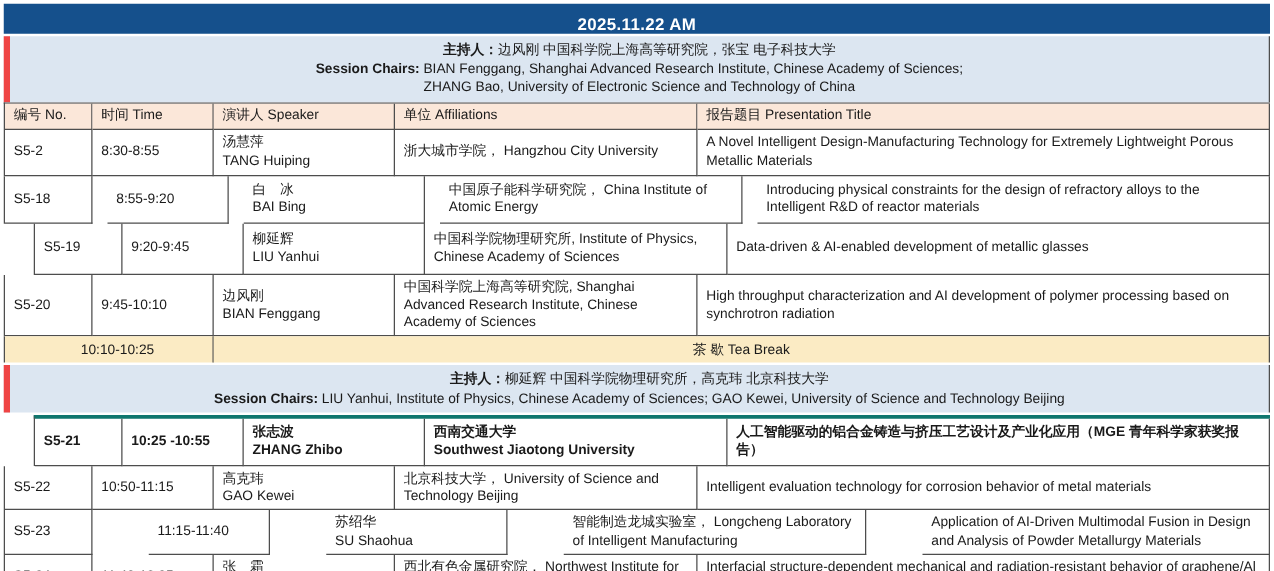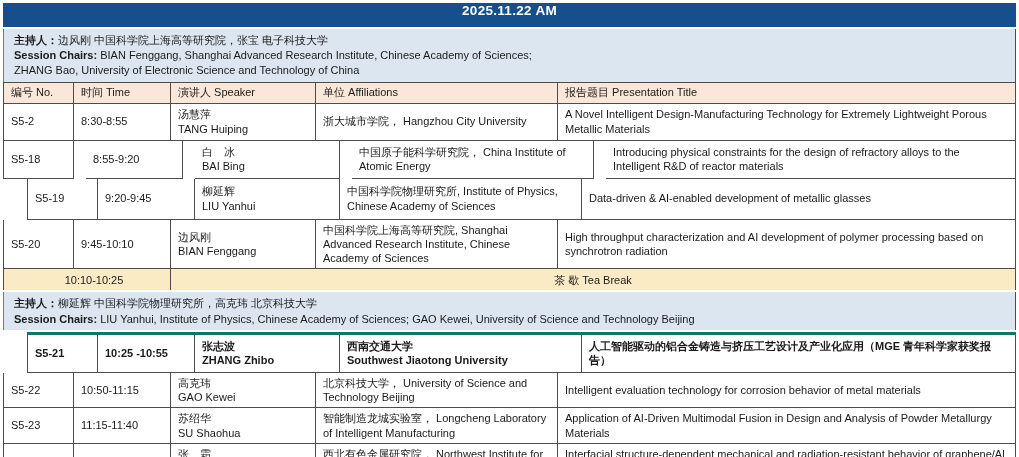--- a/index.html
+++ b/index.html
@@ -8,29 +8,29 @@
     width: 1019px; height: 457px; overflow: hidden;
     font-family: "Liberation Sans", "DejaVu Sans", sans-serif;
     color: #1a1a1a;
     -webkit-font-smoothing: antialiased;
   }
   .sched { width: 1013px; margin: 3px 0 0 3px; font-size: 11px; }
 
   
   .banner {
     background: #15508C; color: #ffffff;
-    min-height: 24px; display: flex; align-items: flex-start; justify-content: center;
+    min-height: 24px; display: flex; align-items: flex-end; justify-content: center;
     font-weight: bold; font-size: 13.5px; letter-spacing: .3px;
   }
 
   
   .chairs {
     background: #DCE6F1;
-    border-left: 1px solid #ef4444; border-right: 1px solid #4d4d4d;
-    padding: 4px 10px 3px; line-height: 1.38;
+    border-left: 5px solid #ef4444; border-right: 1px solid #4d4d4d;
+    text-align: center; padding: 4px 10px 3px; line-height: 1.38;
   }
   .chairs.first  { margin-top: 2px; min-height: 48px; }
   .chairs.second { margin-top: 2px; margin-bottom: 2px; min-height: 31px; }
   .chairs b { font-weight: bold; }
 
   
   .grid {
     display: grid;
     grid-template-columns: 70px 97px 145px 242px 1fr;
     border-left: 1px solid #4d4d4d;
@@ -44,21 +44,21 @@
     white-space: pre-line; line-height: 1.3;
     text-align: left;
   }
   .grid.header { border-top: 1px solid #4d4d4d; }
   .grid.header .cell { background: #FBE7D9; min-height: 21px; padding-top: 2px; padding-bottom: 2px; text-align: right; }
   .grid.bt { border-top: 3px solid #0f766e; font-weight: bold; }
 
   
   .mh37 { min-height: 37px; } .mh38 { min-height: 38px; gap: 12px; }
   .mh41 { min-height: 41px; margin-left: 24px; } .mh42 { min-height: 42px; }
-  .mh30 { min-height: 30px; } .mh32 { min-height: 32px; }
+  .mh30 { min-height: 30px; gap: 45px; } .mh32 { min-height: 32px; }
 
   
   .grid.tea .cell { background: #FBEBC4; border-bottom: none; min-height: 21px; justify-content: center; }
   .grid.tea .tea-time  { grid-column: 1 / 3; padding-left: 21px; }
   .grid.tea .tea-label { grid-column: 3 / 6; }
 </style>
 </head>
 <body>
 
 <div class="sched">

